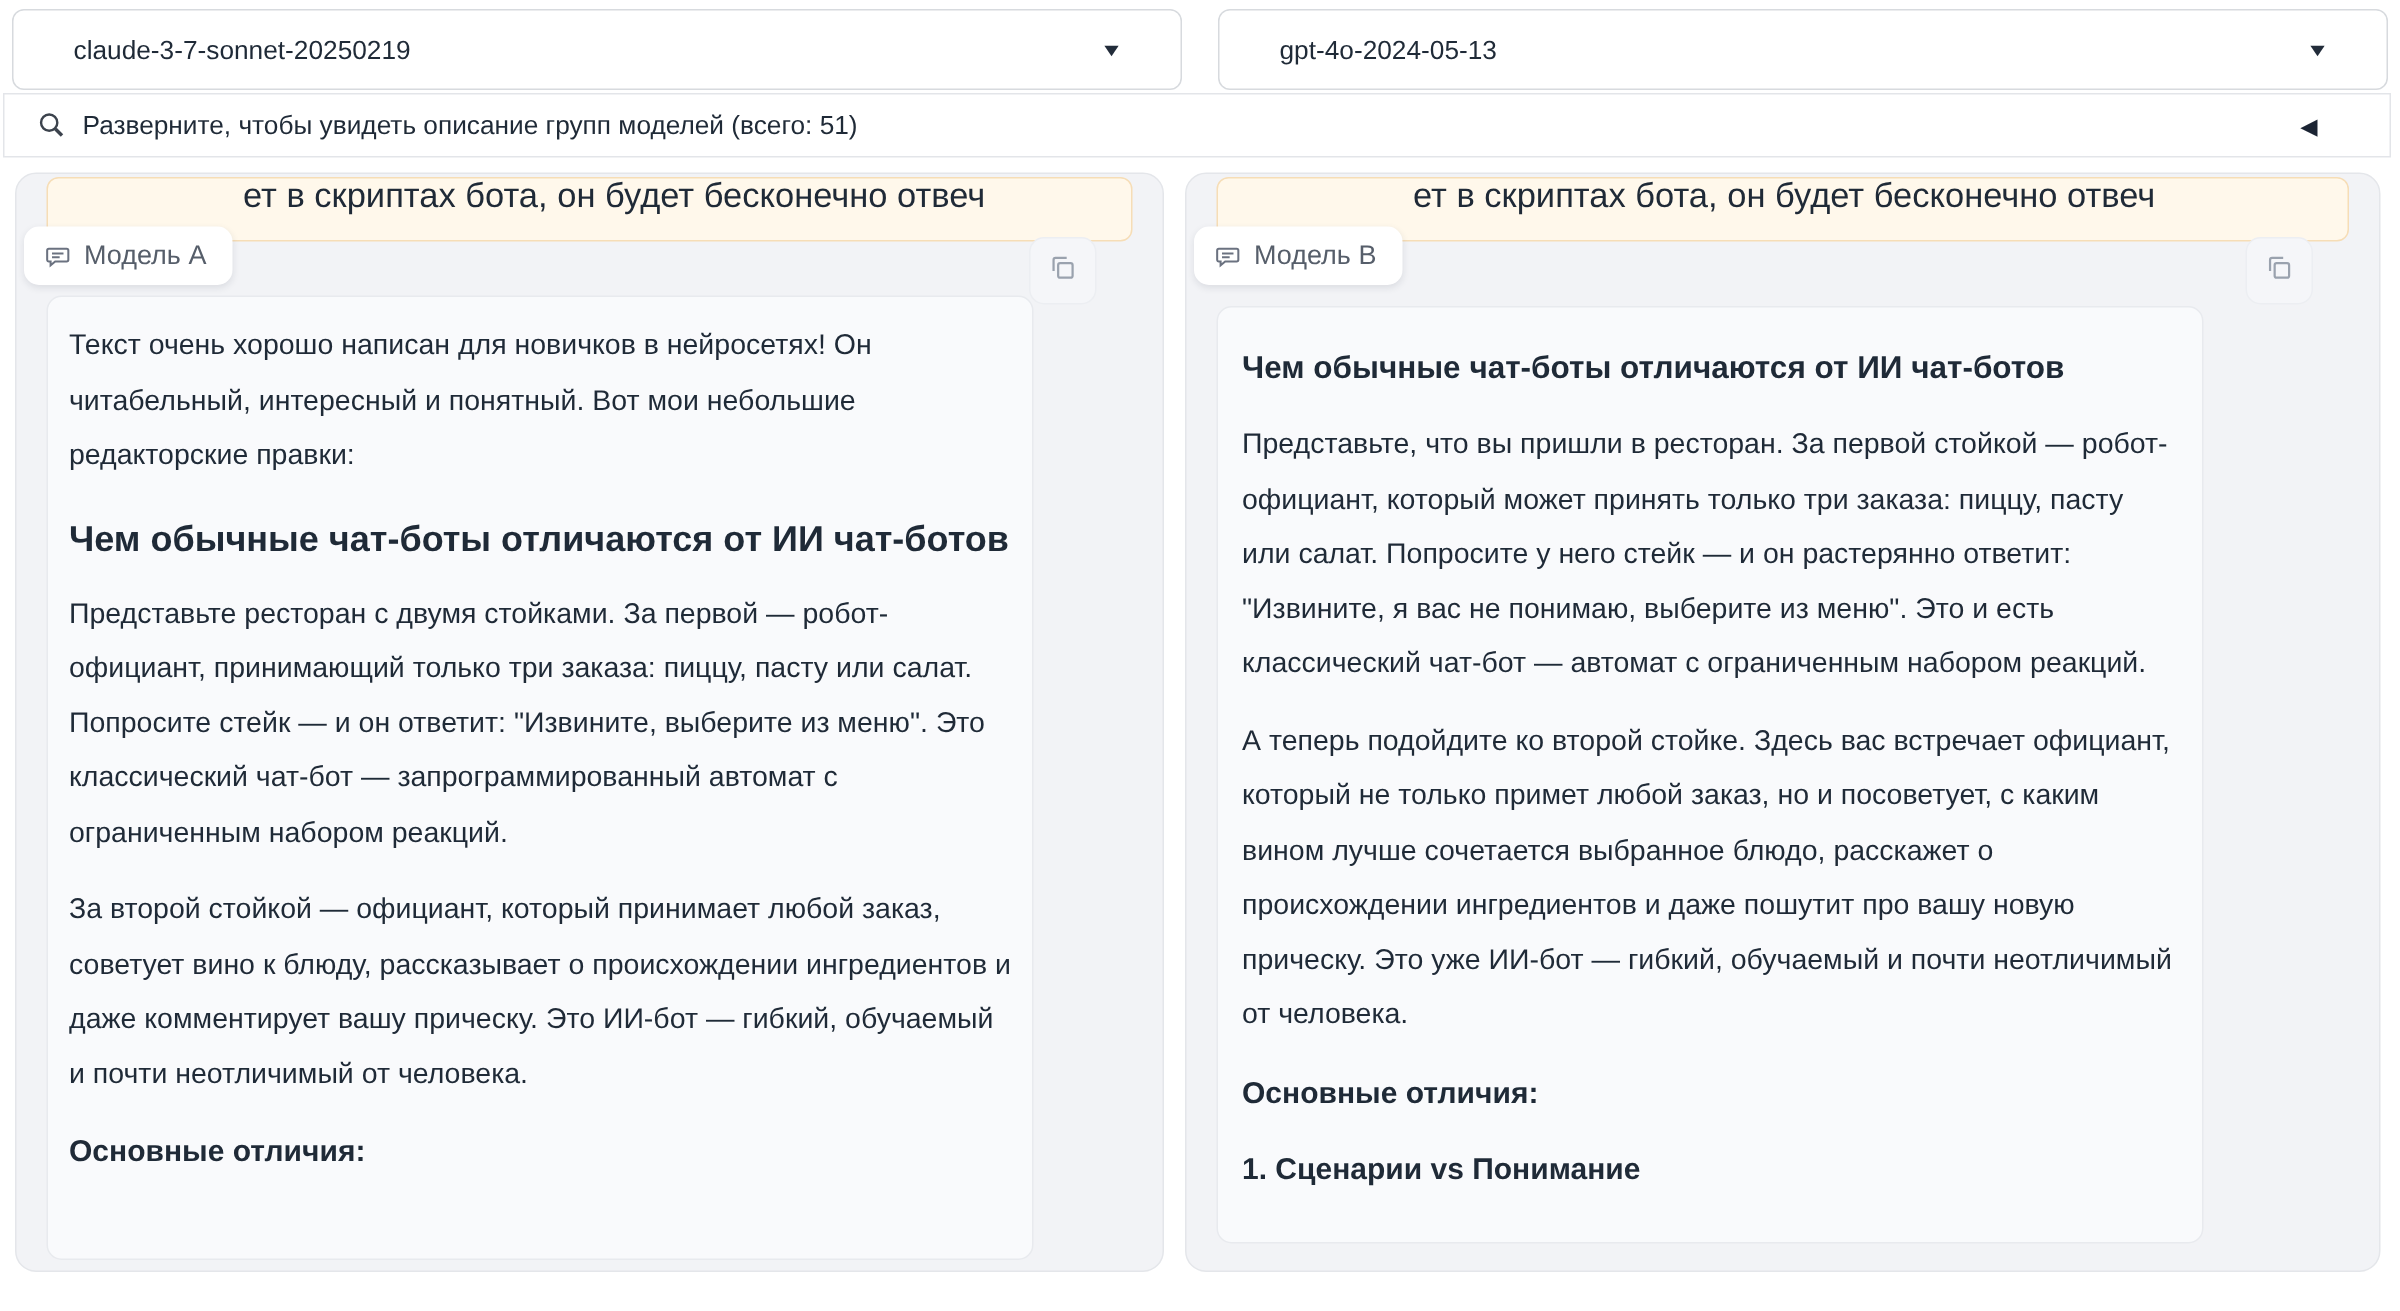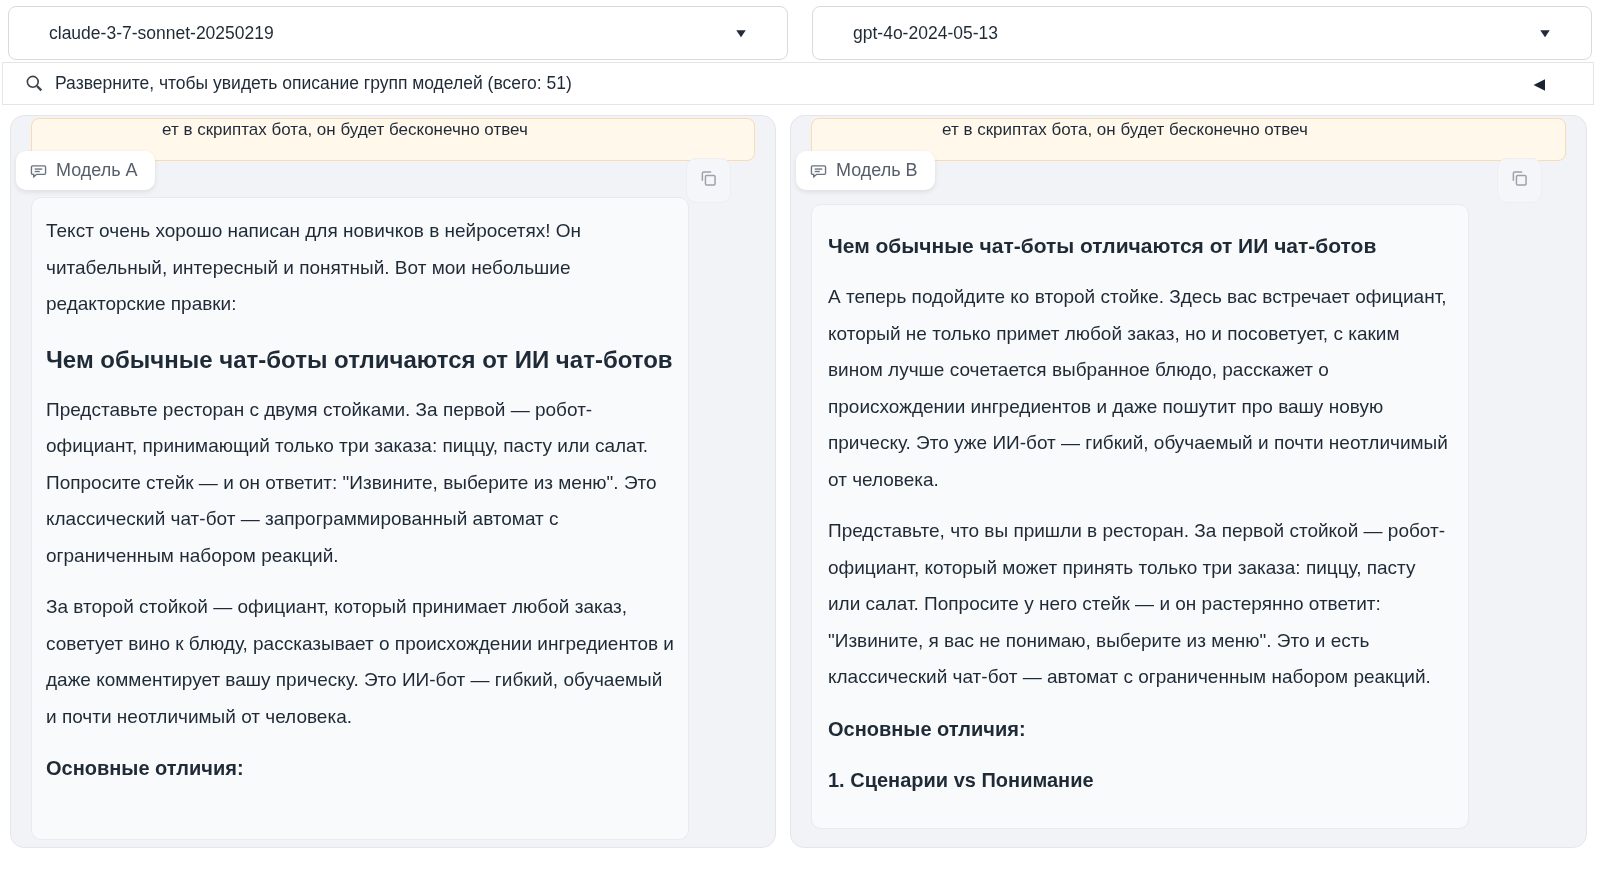--- a/index.html
+++ b/index.html
@@ -18,21 +18,21 @@
   .row2 .collapse { margin-left:auto; margin-right:48px; font-size:15px; color:#1b2433; cursor:pointer; }
 
   
   .card { position:absolute; top:115px; height:733px; background:#f2f3f6;
     border:1px solid #e4e6ea; border-radius:14px; }
   .card-a { left:10px; width:766px; }
   .card-b { left:790px; width:797px; }
 
   .prompt-strip { position:absolute; top:2px; left:20px; right:20px; height:43px;
     background:#fff8eb; border:1px solid #f6ddb6; border-radius:8px; overflow:hidden; }
-  .prompt-strip .frag { white-space:nowrap; font-size:17px; line-height:30px;
+  .prompt-strip .frag { white-space:nowrap; font-size:23px; line-height:30px;
     margin:-4px 0 0 130px; color:#1f2a37; }
 
   .model-chip { position:absolute; top:7px; left:5px; z-index:2; background:#ffffff;
     border-radius:10px; padding:9px 17px 9px 14px; display:flex; align-items:center; gap:9px;
     font-size:18px; color:#565e6a; box-shadow:0 2px 5px rgba(30,40,60,.10);margin-top:28px; }
   .model-chip svg { display:block; }
 
   .copy-btn { position:absolute; top:42px; right:44px; width:45px; height:45px;
     background:#f5f6f9; border:1px solid #eceef2; border-radius:10px;
     display:flex; align-items:center; justify-content:center; cursor:pointer; }
@@ -122,18 +122,18 @@
   <div class="copy-btn">
     <span>
       <svg width="21" height="21" viewBox="0 0 24 24" fill="none" stroke="#9aa2ae" stroke-width="1.7">
         <rect x="8.5" y="8.5" width="11" height="11" rx="1.5"></rect>
         <path d="M5 14.5V6a1.5 1.5 0 0 1 1.5-1.5H15"></path>
       </svg>
     </span>
   </div>
   <div class="bubble bubble-b">
     <h3>Чем обычные чат-боты отличаются от ИИ чат-ботов</h3>
+    <p>Представьте, что вы пришли в ресторан. За первой стойкой — робот-официант, который может принять только три заказа: пиццу, пасту или салат. Попросите у него стейк — и он растерянно ответит: "Извините, я вас не понимаю, выберите из меню". Это и есть классический чат-бот — автомат с ограниченным набором реакций.</p>
     <p>А теперь подойдите ко второй стойке. Здесь вас встречает официант, который не только примет любой заказ, но и посоветует, с каким вином лучше сочетается выбранное блюдо, расскажет о происхождении ингредиентов и даже пошутит про вашу новую прическу. Это уже ИИ-бот — гибкий, обучаемый и почти неотличимый от человека.</p>
-    <p>Представьте, что вы пришли в ресторан. За первой стойкой — робот-официант, который может принять только три заказа: пиццу, пасту или салат. Попросите у него стейк — и он растерянно ответит: "Извините, я вас не понимаю, выберите из меню". Это и есть классический чат-бот — автомат с ограниченным набором реакций.</p>
     <p class="bold-line">Основные отличия:</p>
     <p class="bold-line">1. Сценарии vs Понимание</p>
   </div>
 </div>
 
 </body></html>

